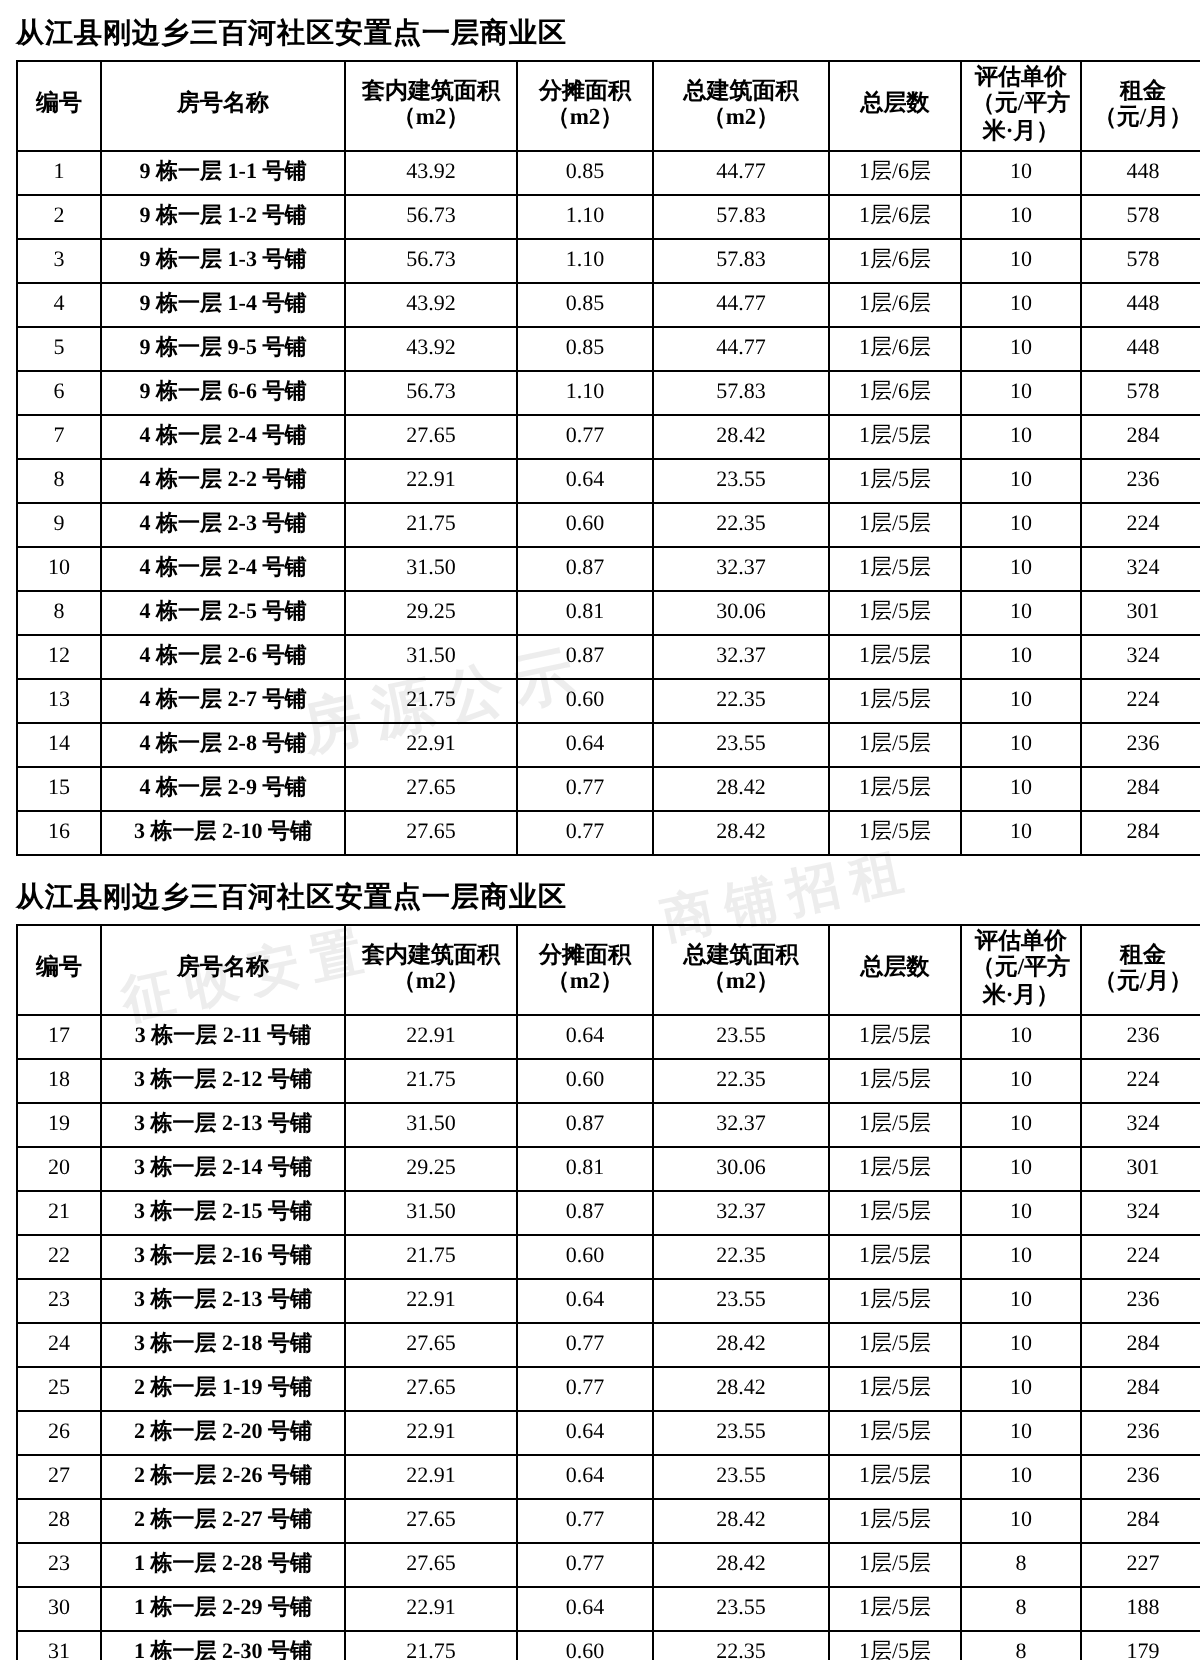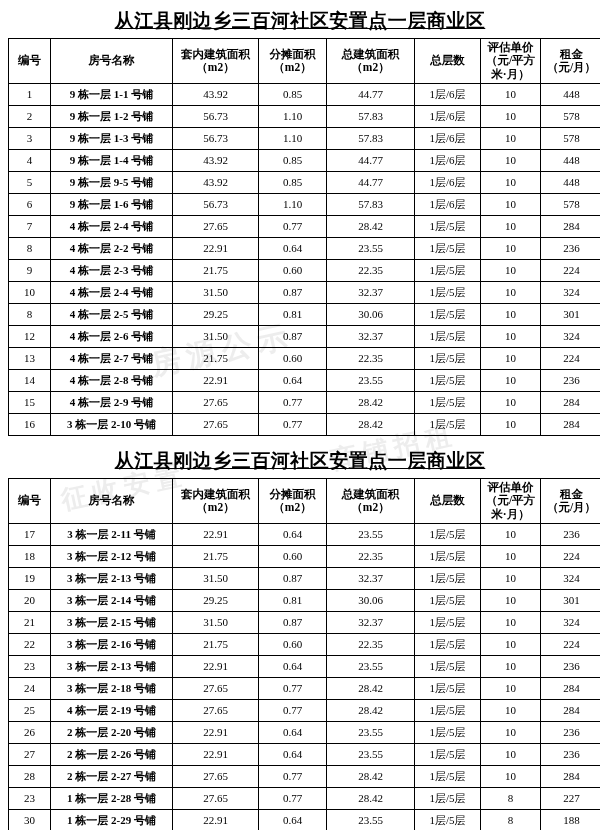--- a/index.html
+++ b/index.html
@@ -38,28 +38,26 @@
     letter-spacing: 6px;
     white-space: nowrap;
     transform: rotate(-12deg);
     font-weight: bold;
   }
   .wm1 { left: 150px; top: 330px; }
   .wm2 { left: 60px;  top: 470px; font-size: 26px; }
   .wm3 { left: 330px; top: 430px; font-size: 26px; }
 
   .doc-title {
-    text-align: center;
     font-weight: bold;
-    font-size: 19px;
+    font-size: 14px;
     letter-spacing: 0.5px;
     margin: 2px 0 4px 0;
     position: relative;
     z-index: 6;
-    text-decoration: underline;
   }
   table.rent {
     border-collapse: collapse;
     width: 584px;
     table-layout: fixed;
     position: relative;
     z-index: 6;
     background: transparent;
   }
   table.rent th, table.rent td {
@@ -193,21 +191,21 @@
           <td class="cell-name">9 栋一层 9-5 号铺</td>
           <td>43.92</td>
           <td>0.85</td>
           <td>44.77</td>
           <td>1层/6层</td>
           <td>10</td>
           <td>448</td>
         </tr>
         <tr>
           <td>6</td>
-          <td class="cell-name">9 栋一层 1-6 号铺</td>
+          <td class="cell-name">9 栋一层 6-6 号铺</td>
           <td>56.73</td>
           <td>1.10</td>
           <td>57.83</td>
           <td>1层/6层</td>
           <td>10</td>
           <td>578</td>
         </tr>
         <tr>
           <td>7</td>
           <td class="cell-name">4 栋一层 2-4 号铺</td>
@@ -435,21 +433,21 @@
           <td class="cell-name">3 栋一层 2-18 号铺</td>
           <td>27.65</td>
           <td>0.77</td>
           <td>28.42</td>
           <td>1层/5层</td>
           <td>10</td>
           <td>284</td>
         </tr>
         <tr>
           <td>25</td>
-          <td class="cell-name">4 栋一层 2-19 号铺</td>
+          <td class="cell-name">2 栋一层 1-19 号铺</td>
           <td>27.65</td>
           <td>0.77</td>
           <td>28.42</td>
           <td>1层/5层</td>
           <td>10</td>
           <td>284</td>
         </tr>
         <tr>
           <td>26</td>
           <td class="cell-name">2 栋一层 2-20 号铺</td>

